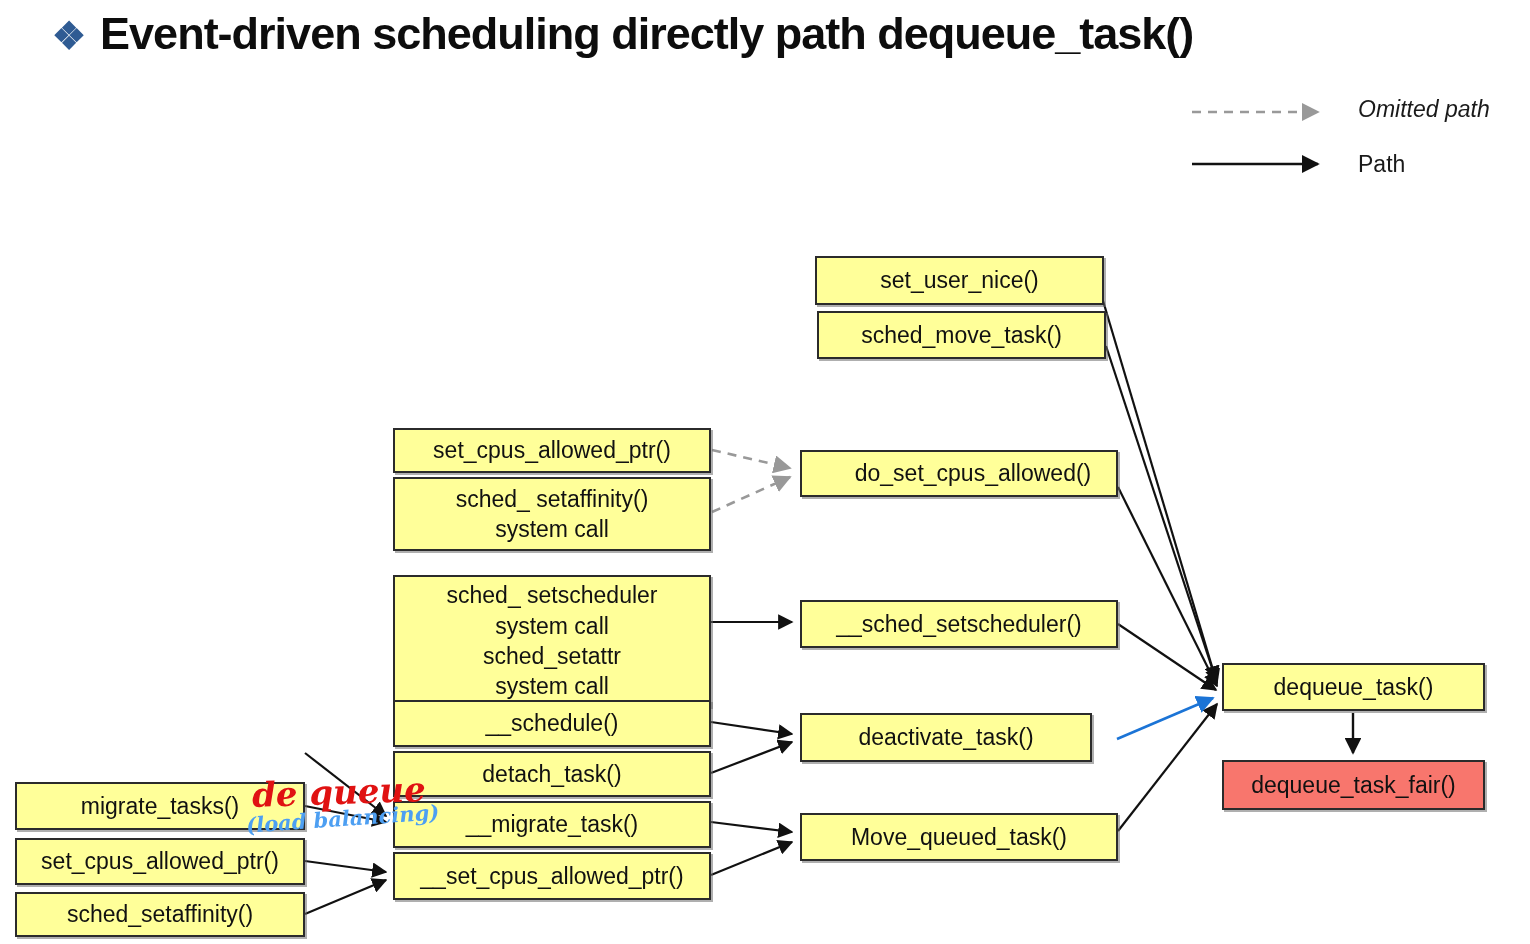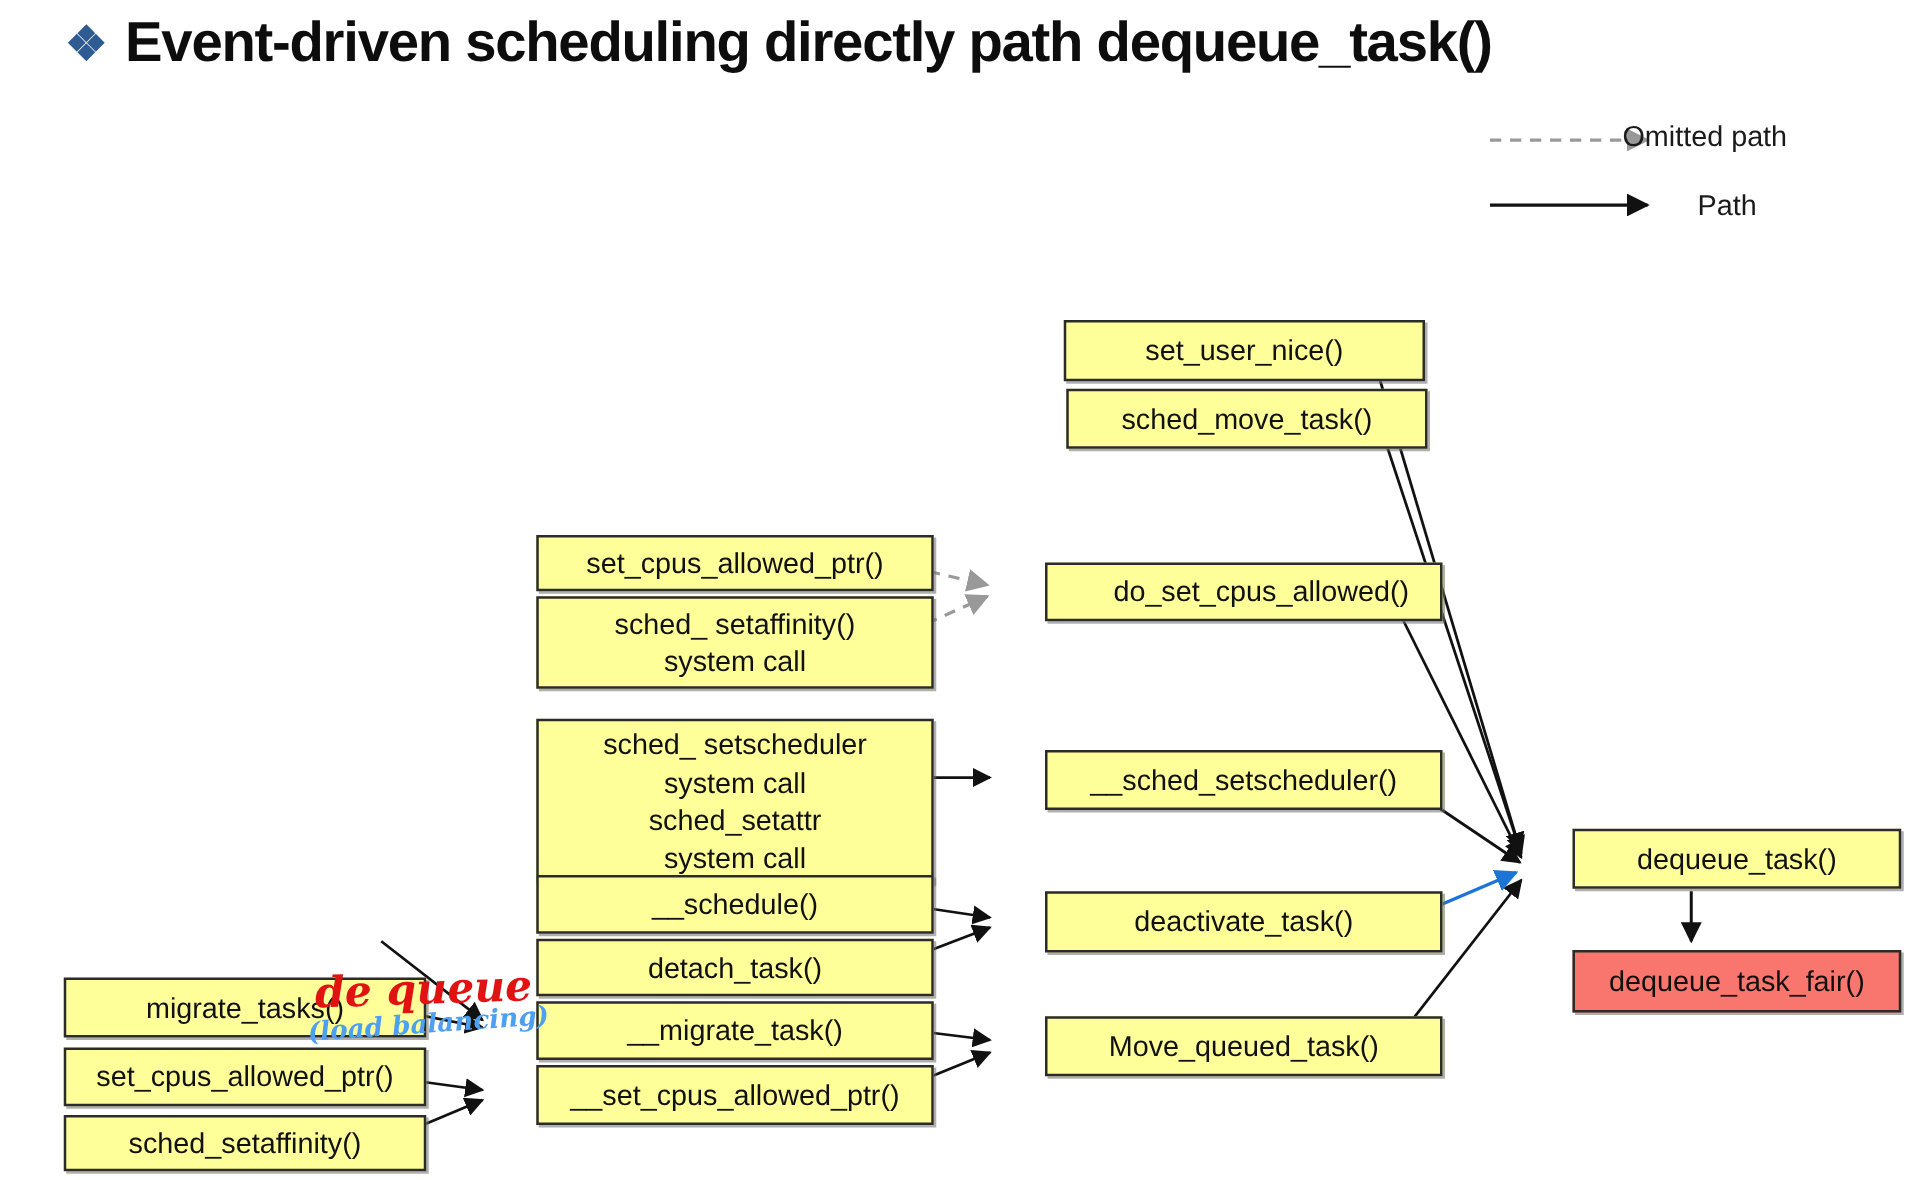--- a/index.html
+++ b/index.html
@@ -44,21 +44,20 @@
     border: 2px solid #2b2b2b;
     box-shadow: 2px 2px 0 rgba(110,110,110,0.55);
     display: flex;
     align-items: center;
     justify-content: center;
     text-align: center;
     font-size: 23px;
     line-height: 1.32;
     color: #111;
     white-space: pre-line;
-    margin-left: 36px;
   }
   .node.highlight { background: #f8766d; }
   .arrows-layer {
     position: absolute;
     left: 0; top: 0;
     width: 1530px; height: 944px;
     pointer-events: none;
   }
   .hand-red {
     position: absolute;
@@ -124,21 +123,21 @@
     <line x1="305" y1="806" x2="386" y2="822" stroke="#111111" stroke-width="2.2" marker-end="url(#mB)"></line>
     <line x1="305" y1="861" x2="386" y2="872" stroke="#111111" stroke-width="2.2" marker-end="url(#mB)"></line>
     <line x1="305" y1="914" x2="386" y2="880" stroke="#111111" stroke-width="2.2" marker-end="url(#mB)"></line>
 
     <line x1="712" y1="450" x2="790" y2="468" stroke="#999999" stroke-width="2.6" stroke-dasharray="9 7" marker-end="url(#mG)"></line>
     <line x1="712" y1="512" x2="790" y2="477" stroke="#999999" stroke-width="2.6" stroke-dasharray="9 7" marker-end="url(#mG)"></line>
 
     <line x1="1117" y1="739" x2="1213" y2="698" stroke="#1b74d6" stroke-width="2.6" marker-end="url(#mBl)"></line>
   </svg>
 
-  <span class="legend-label" style="left:1298px; top:96px;">Omitted path</span>
+  <span class="legend-label" style="left:1358px; top:96px;font-style:italic;">Omitted path</span>
   <span class="legend-label" style="left:1358px; top:151px;">Path</span>
 
   <div class="node" style="left:815px; top:256px; width:289px; height:49px;">set_user_nice()</div>
   <div class="node" style="left:817px; top:311px; width:289px; height:48px;">sched_move_task()</div>
 
   <div class="node" style="left:393px; top:428px; width:318px; height:45px;">set_cpus_allowed_ptr()</div>
   <div class="node" style="left:393px; top:477px; width:318px; height:74px;">sched_ setaffinity()
 system call</div>
   <div class="node" style="left:393px; top:575px; width:318px; height:132px;">sched_ setscheduler
 system call
@@ -148,21 +147,21 @@
   <div class="node" style="left:393px; top:751px; width:318px; height:46px;">detach_task()</div>
   <div class="node" style="left:393px; top:801px; width:318px; height:47px;">__migrate_task()</div>
   <div class="node" style="left:393px; top:852px; width:318px; height:48px;">__set_cpus_allowed_ptr()</div>
 
   <div class="node" style="left:15px; top:782px; width:290px; height:48px;">migrate_tasks()</div>
   <div class="node" style="left:15px; top:838px; width:290px; height:47px;">set_cpus_allowed_ptr()</div>
   <div class="node" style="left:15px; top:892px; width:290px; height:45px;">sched_setaffinity()</div>
 
   <div class="node" style="left:800px; top:450px; width:318px; height:47px;padding-left:28px;">do_set_cpus_allowed()</div>
   <div class="node" style="left:800px; top:600px; width:318px; height:48px;">__sched_setscheduler()</div>
-  <div class="node" style="left:800px; top:713px; width:318px; height:49px;">deactivate_task()</div>
+  <div class="node" style="left:800px; top:713px; width:292px; height:49px;">deactivate_task()</div>
   <div class="node" style="left:800px; top:813px; width:318px; height:48px;">Move_queued_task()</div>
 
   <div class="node" style="left:1222px; top:663px; width:263px; height:48px;">dequeue_task()</div>
   <div class="node highlight" style="left:1222px; top:760px; width:263px; height:50px;">dequeue_task_fair()</div>
 
   <span class="hand-red">de queue</span>
   <span class="hand-blue">(load balancing)</span>
 
 </div>
 

